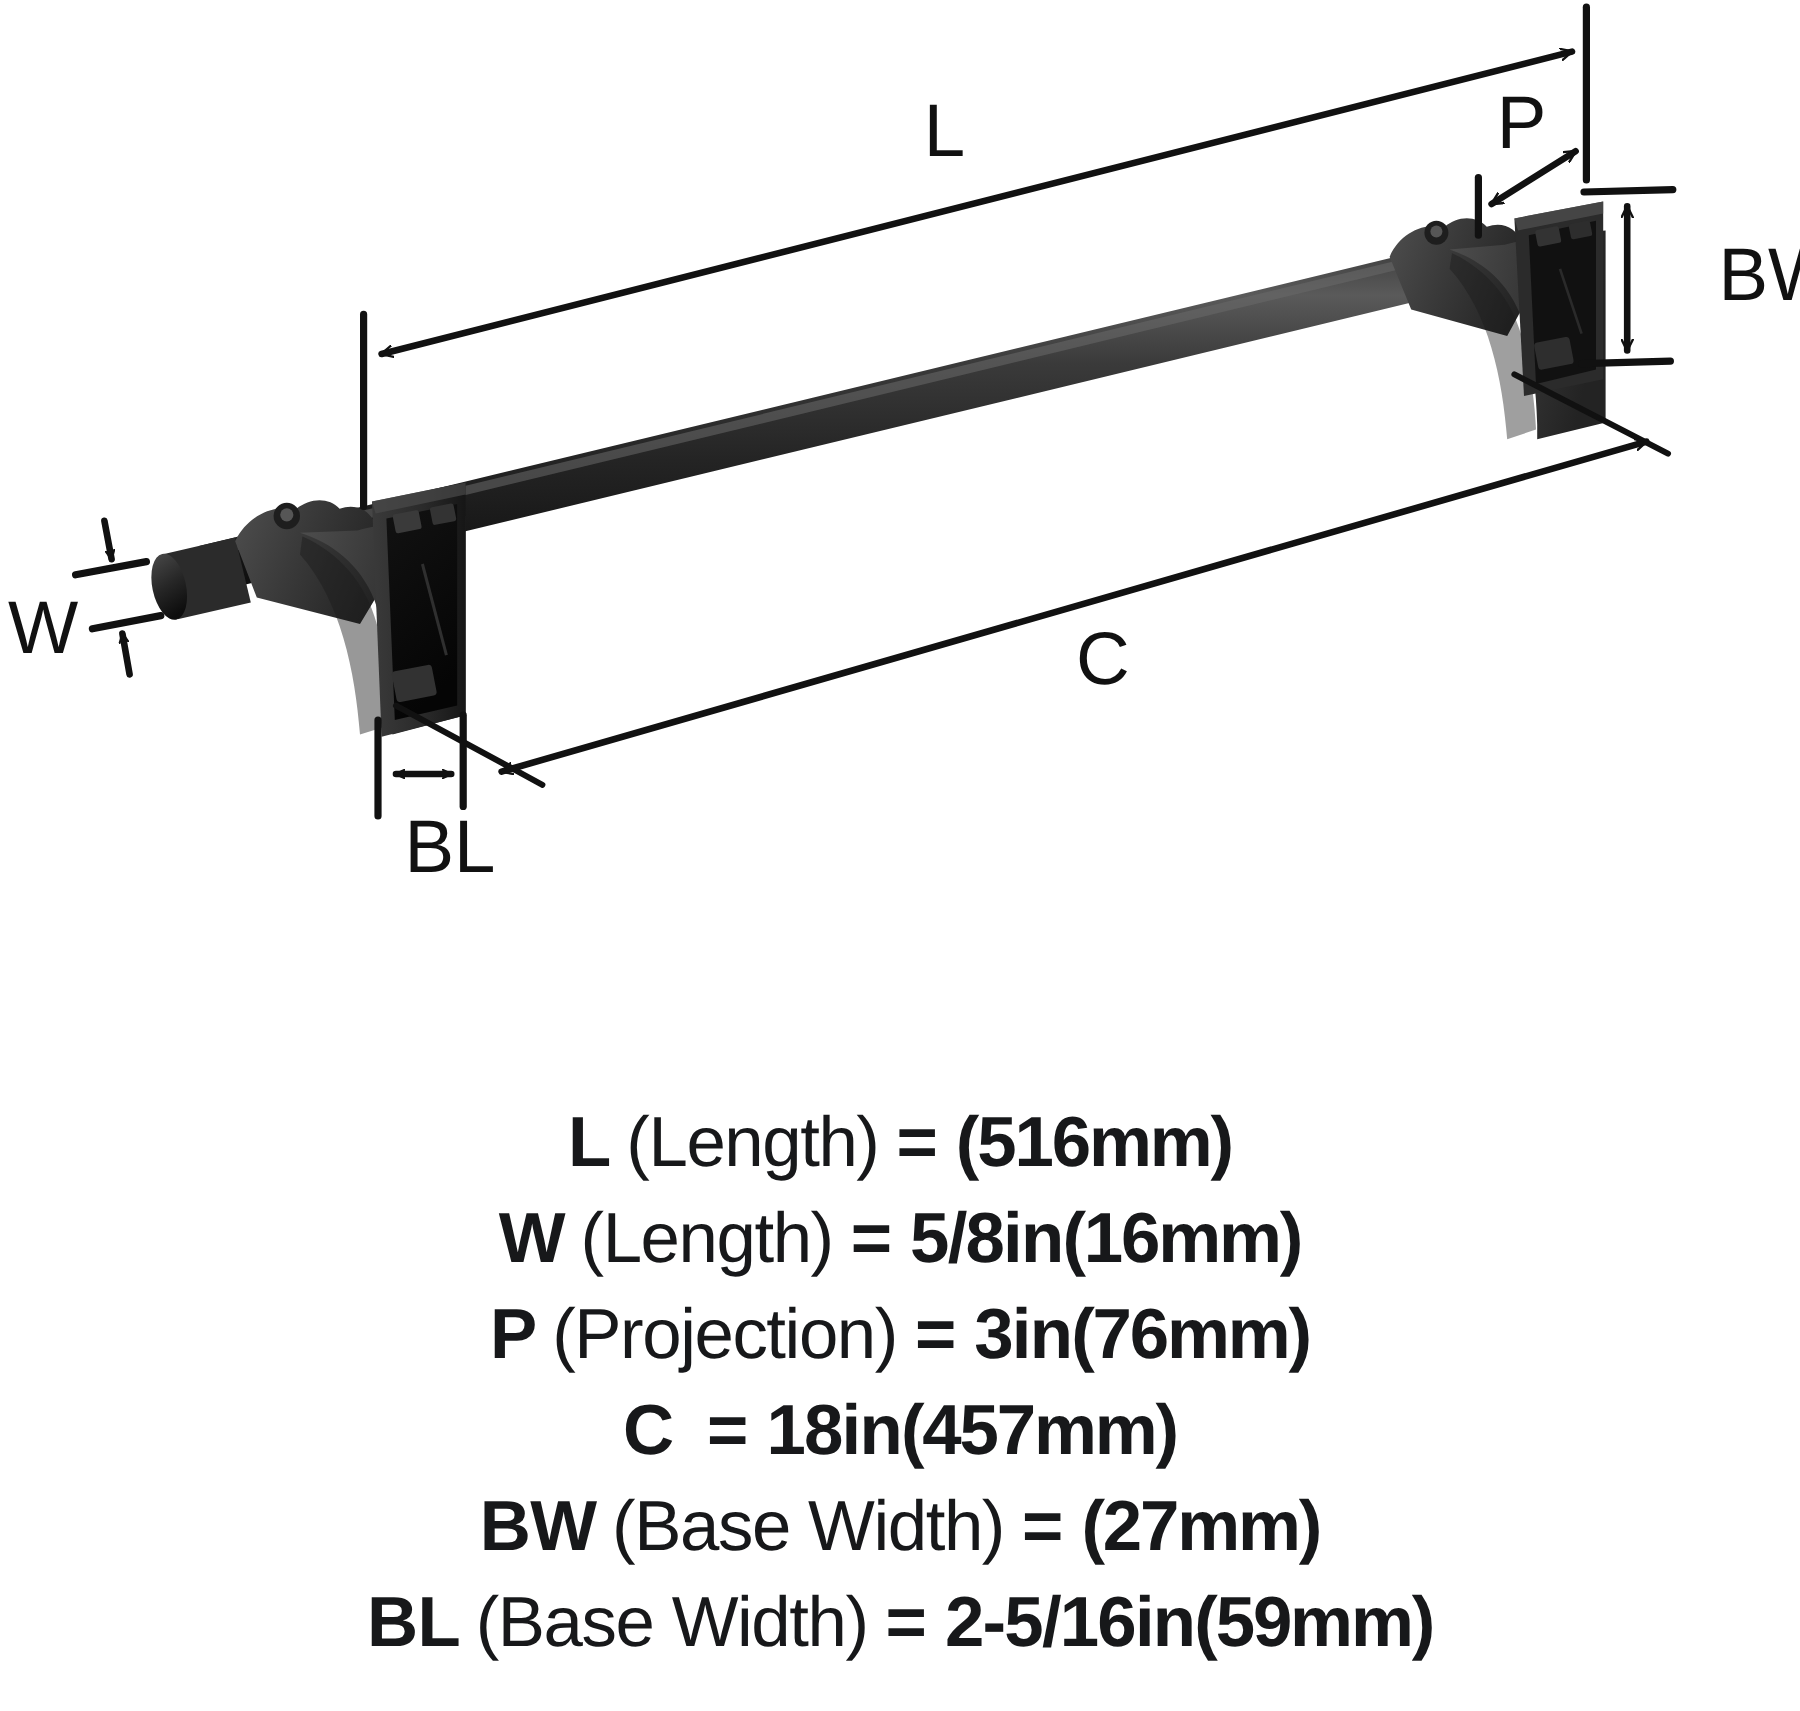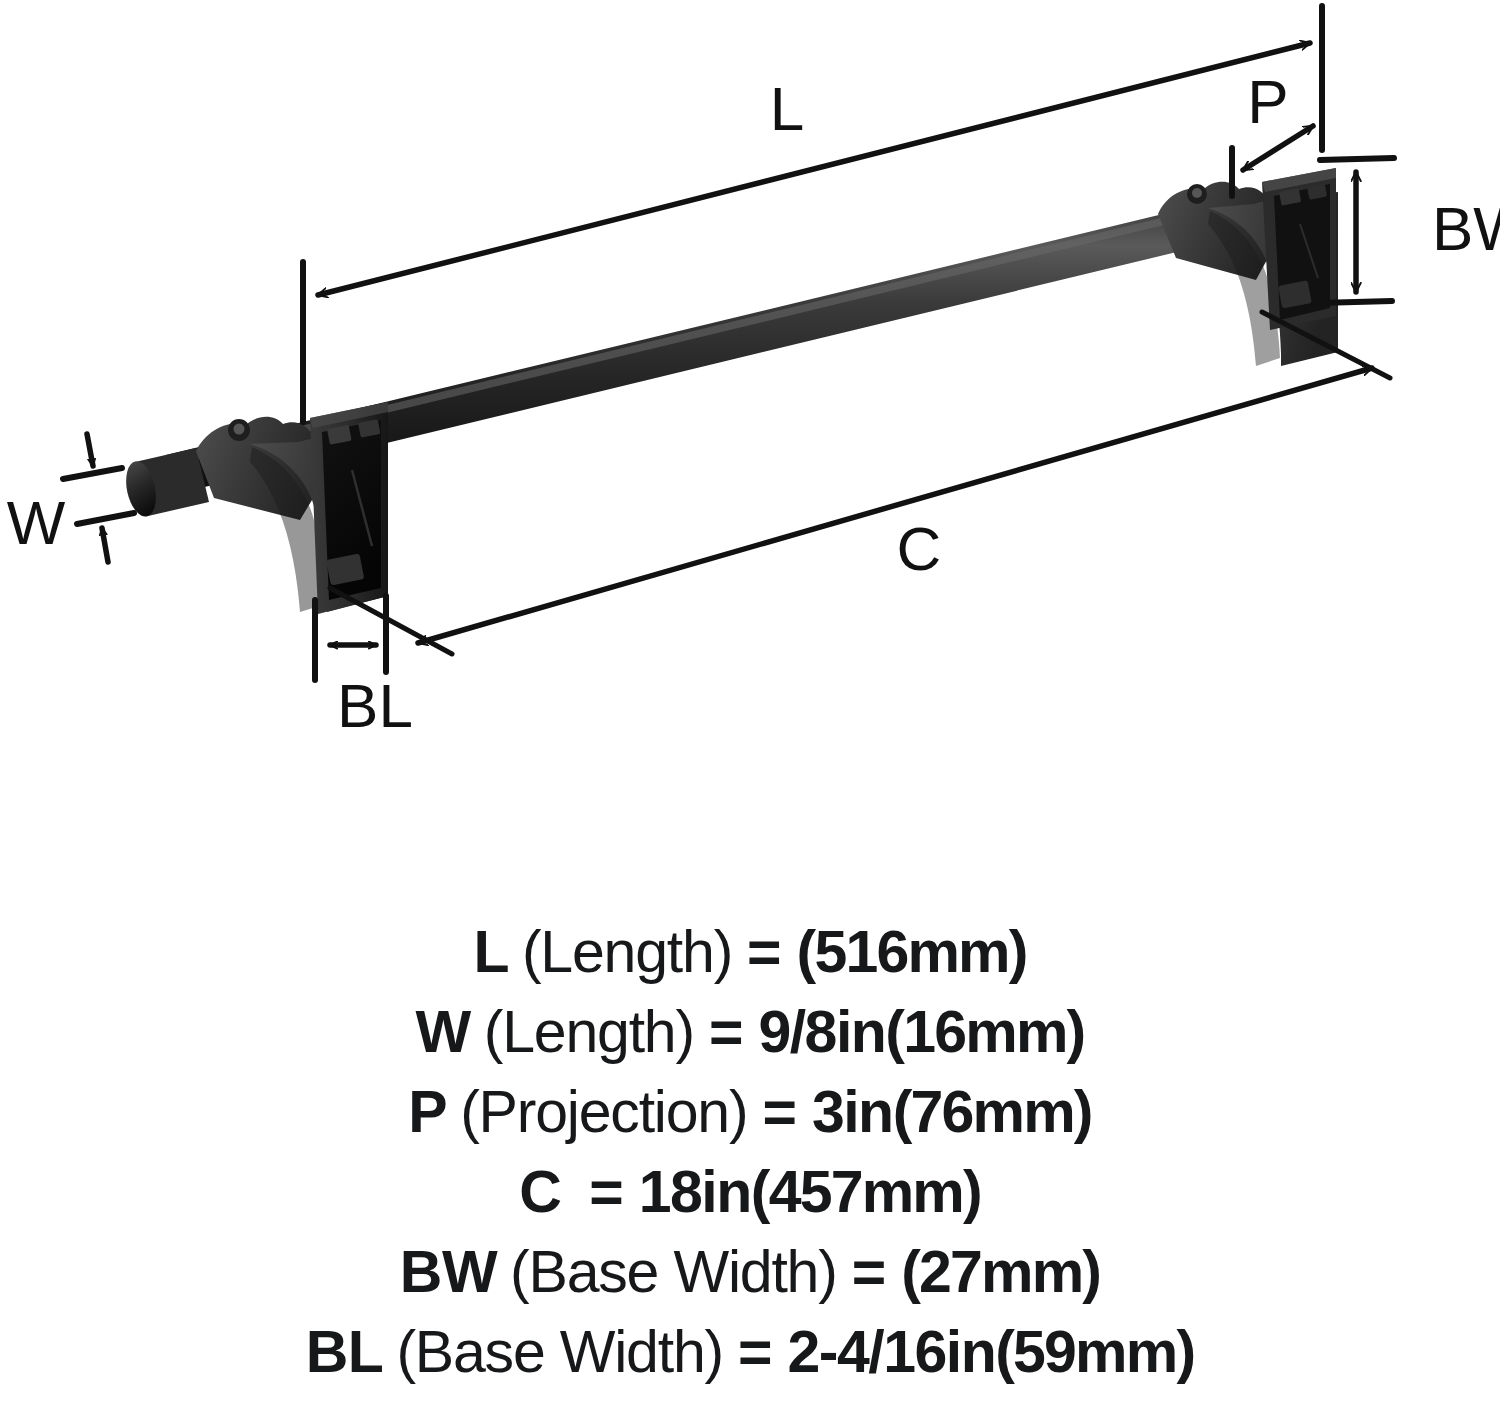--- a/index.html
+++ b/index.html
@@ -263,21 +263,21 @@
       <span class="metric">(516mm)</span>
     </div>
 
     <div class="legend-line">
       <span class="abbr">W</span>
       <span class="sp"></span>
       <span class="term">(Length)</span>
       <span class="sp"></span>
       <span class="eq">=</span>
       <span class="sp"></span>
-      <span class="val">9/8in</span>
+      <span class="val">5/8in</span>
       <span class="metric">(16mm)</span>
     </div>
 
     <div class="legend-line">
       <span class="abbr">P</span>
       <span class="sp"></span>
       <span class="term">(Projection)</span>
       <span class="sp"></span>
       <span class="eq">=</span>
       <span class="sp"></span>
@@ -305,18 +305,18 @@
       <span class="metric">(27mm)</span>
     </div>
 
     <div class="legend-line">
       <span class="abbr">BL</span>
       <span class="sp"></span>
       <span class="term">(Base Width)</span>
       <span class="sp"></span>
       <span class="eq">=</span>
       <span class="sp"></span>
-      <span class="val">2-4/16in</span>
+      <span class="val">2-5/16in</span>
       <span class="metric">(59mm)</span>
     </div>
 
   </div>
 </div>
 
 </body></html>

